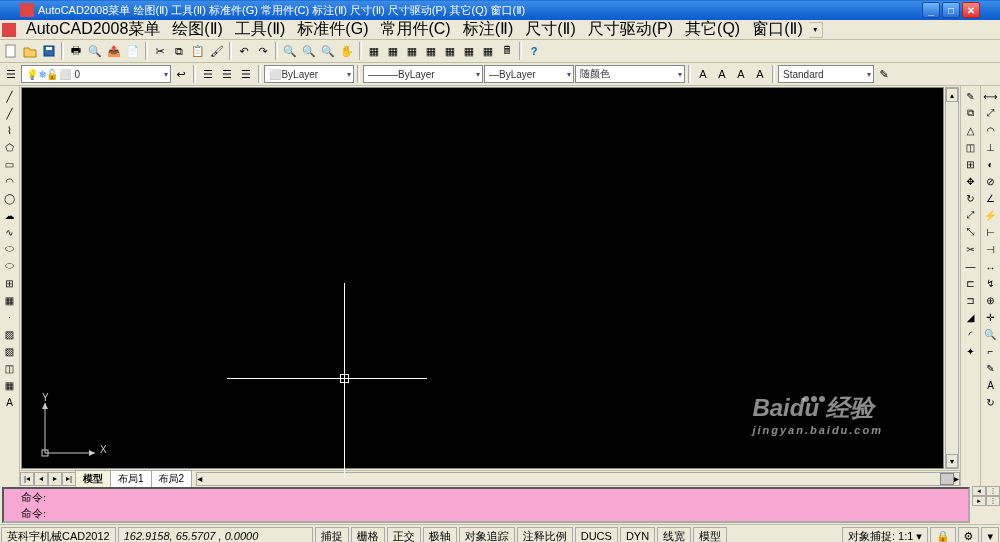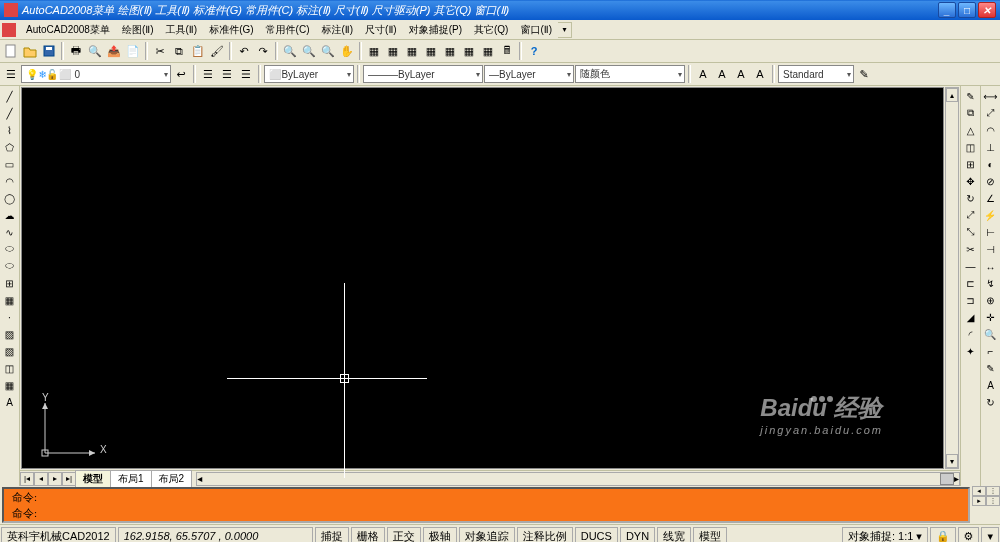--- a/index.html
+++ b/index.html
@@ -1,25 +1,25 @@
 <!DOCTYPE html>
 <html><head>
 <meta charset="utf-8">
 <style>
 * { box-sizing: border-box; margin: 0; padding: 0; }
 body { font-family: "Microsoft YaHei", "SimSun", sans-serif; font-size: 11px; background: #ece9d8; width: 1000px; height: 542px; overflow: hidden; position: relative; }
-.titlebar { background: linear-gradient(#0a5acc, #3b8ce8 5%, #0a5acc); height: 20px; display: flex; align-items: center; padding: 0 4px; color: #fff; font-style: italic; }
+.titlebar { background: linear-gradient(#0a5acc, #3b8ce8 5%, #0a5acc); height: 20px; display: flex; align-items: center; padding: 0 20px; color: #fff; }
 .titlebar .icon { width: 14px; height: 14px; background: #d44; margin-right: 4px; }
 .titlebar .title { flex: 1; font-size: 11px; }
 .titlebar .wbtns { display: flex; gap: 2px; }
 .titlebar .wbtn { width: 18px; height: 16px; background: linear-gradient(#6eb8ff,#2a6fd6); border: 1px solid #1a4a9e; border-radius: 2px; color: #fff; display: flex; align-items: center; justify-content: center; font-size: 10px; font-weight: bold; }
 .titlebar .wbtn.close { background: linear-gradient(#f88,#d33); border-color: #a22; }
 .menubar { background: #ece9d8; height: 20px; display: flex; align-items: center; padding: 0 2px; border-bottom: 1px solid #c0c0a0; }
 .menubar .mlogo { width: 14px; height: 14px; background: #d44; margin-right: 4px; }
-.menubar .mitem { padding: 0 6px; font-size: 10px; color: #000; cursor: default; }
+.menubar .mitem { padding: 0 6px; font-size: 16px; color: #000; cursor: default; }
 .menubar .helpbox { margin-left: auto; width: 160px; height: 16px; border: 1px solid #7a9; background: #fff; font-size: 10px; color: #999; padding: 0 3px; line-height: 14px; }
 .menubar .helparrow { width: 14px; height: 16px; border: 1px solid #c0c0a0; border-left: none; background: #ece9d8; display: flex; align-items: center; justify-content: center; font-size: 8px; }
 .toolbar { background: #ece9d8; display: flex; align-items: center; padding: 2px 2px; border-bottom: 1px solid #c0c0a0; gap: 1px; flex-wrap: nowrap; }
 .tbtn { width: 18px; height: 18px; border: 1px solid transparent; display: flex; align-items: center; justify-content: center; font-size: 11px; }
 .tsep { width: 3px; height: 18px; border-left: 1px solid #aaa; border-right: 1px solid #fff; margin: 0 2px; }
 .dropdown { height: 18px; border: 1px solid #888; background: #fff; font-size: 10px; display: flex; align-items: center; padding: 0 14px 0 4px; position: relative; color: #333; }
 .dropdown::after { content: "▾"; position: absolute; right: 2px; font-size: 8px; color: #555; }
 .layer-dd { width: 150px; }
 .bylayer-dd { width: 90px; }
 .lt-dd { width: 120px; }
@@ -36,32 +36,32 @@
 .crosshair-h { position: absolute; left: 205px; top: 290px; width: 200px; height: 1px; background: #fff; }
 .pickbox { position: absolute; left: 318px; top: 286px; width: 9px; height: 9px; border: 1px solid #fff; }
 .tabs { height: 16px; background: #ece9d8; display: flex; align-items: center; font-size: 10px; border-top: 1px solid #c0c0a0; }
 .tabs .tnav { display: flex; gap: 0; }
 .tabs .tnbtn { width: 14px; height: 14px; border: 1px solid #aaa; background: #ece9d8; display: flex; align-items: center; justify-content: center; font-size: 8px; }
 .tabs .tab { padding: 1px 7px; border: 1px solid #aaa; background: #fff; margin-left: -1px; }
 .tabs .tab.active { background: #f5f5dc; font-weight: bold; }
 .tabs .hscroll { flex: 1; height: 14px; border: 1px solid #aaa; background: #ece9d8; margin-left: 4px; display: flex; }
 .tabs .hscroll .thumb { width: 14px; height: 100%; background: #ccc; border: 1px solid #888; }
 .cmdline-wrap { border: 2px inset #aaa; background: #fff; margin: 1px 2px; }
-.cmdline { border: none; background: #f97316; font-size: 11px; padding: 1px 8px; font-family: "SimSun"; line-height: 14px; }
+.cmdline { border: none; background: #f9a8d4; font-size: 11px; padding: 1px 17px; font-family: "SimSun"; line-height: 14px; }
 .cmdline .lbl { color: #000; }
 .cmdrow { display: flex; }
 .cmdrow .cmdline { flex: 1; }
 .cmdrow .cbtns { display: flex; flex-direction: column; }
 .cmdrow .cbtn { width: 14px; height: 10px; border: 1px solid #aaa; background: #ece9d8; font-size: 7px; display: flex; align-items: center; justify-content: center; }
 .statusbar { height: 20px; background: #ece9d8; display: flex; align-items: center; border-top: 1px solid #c0c0a0; font-size: 11px; }
 .statusbar .panel { border: 1px solid #aaa; padding: 1px 5px; margin: 0 1px; background: #ece9d8; height: 16px; line-height: 14px; }
 .statusbar .coord { width: 195px; font-style: italic; }
 .statusbar .spacer { flex: 1; }
 .watermark { position: absolute; right: 60px; bottom: 32px; color: rgba(255,255,255,0.55); font-size: 24px; font-weight: bold; font-style: italic; pointer-events: none; font-family: Arial; }
-.watermark .sub { font-size: 11px; display:block; font-weight: normal; letter-spacing: 2px; }
+.watermark .sub { font-size: 11px; display:block; font-weight: bold; letter-spacing: 2px; }
 .watermark .paw { position: absolute; top: -12px; left: 50px; }
 .watermark .pawdot { display: inline-block; width: 6px; height: 6px; background: rgba(255,255,255,0.55); border-radius: 50%; margin: 0 1px; }
 svg { display: block; }
 .vscroll { width: 14px; background: #ece9d8; border: 1px solid #aaa; display: flex; flex-direction: column; margin: 1px 1px 1px 0; }
 .vscroll .sbtn { height: 14px; border: 1px solid #aaa; background: #ece9d8; font-size: 8px; display:flex; align-items:center; justify-content:center; }
 .vscroll .strack { flex: 1; background: #ece9d8; }
 .canvasrow { flex: 1; display: flex; }
 </style>
 </head>
 <body>
@@ -78,21 +78,21 @@
 
 <div class="menubar">
   <div class="mlogo"></div>
   <span class="mitem">AutoCAD2008菜单</span>
   <span class="mitem">绘图(Ⅱ)</span>
   <span class="mitem">工具(Ⅱ)</span>
   <span class="mitem">标准件(G)</span>
   <span class="mitem">常用件(C)</span>
   <span class="mitem">标注(Ⅱ)</span>
   <span class="mitem">尺寸(Ⅱ)</span>
-  <span class="mitem">对象捕捉(P)</span>
+  <span class="mitem">尺寸驱动(P)</span>
   <span class="mitem">其它(Q)</span>
   <span class="mitem">窗口(Ⅱ)</span>
   <div class="helparrow">▾</div>
 </div>
 
 <div class="toolbar">
   <div class="tbtn">
       <svg width="14" height="14">
         <rect x="2" y="1" width="9" height="12" fill="#fff" stroke="#888"></rect>
       </svg>
@@ -156,21 +156,21 @@
   <div class="dropdown lw-dd">— <span>ByLayer</span></div>
   <div class="dropdown color-dd">
       <span>随颜色</span>
     </div>
   <div class="tsep"></div>
   <div class="tbtn">A</div>
   <div class="tbtn">A</div>
   <div class="tbtn">A</div>
   <div class="tbtn">A</div>
   <div class="tsep"></div>
-  <div class="dropdown" style="width:76px">
+  <div class="dropdown" style="width:96px">
       <span>Standard</span>
     </div>
   <div class="tbtn">✎</div>
 </div>
 
 <div class="mainrow">
 
   <div class="vtoolbar">
     <div class="vbtn">╱</div>
     <div class="vbtn">╱</div>

